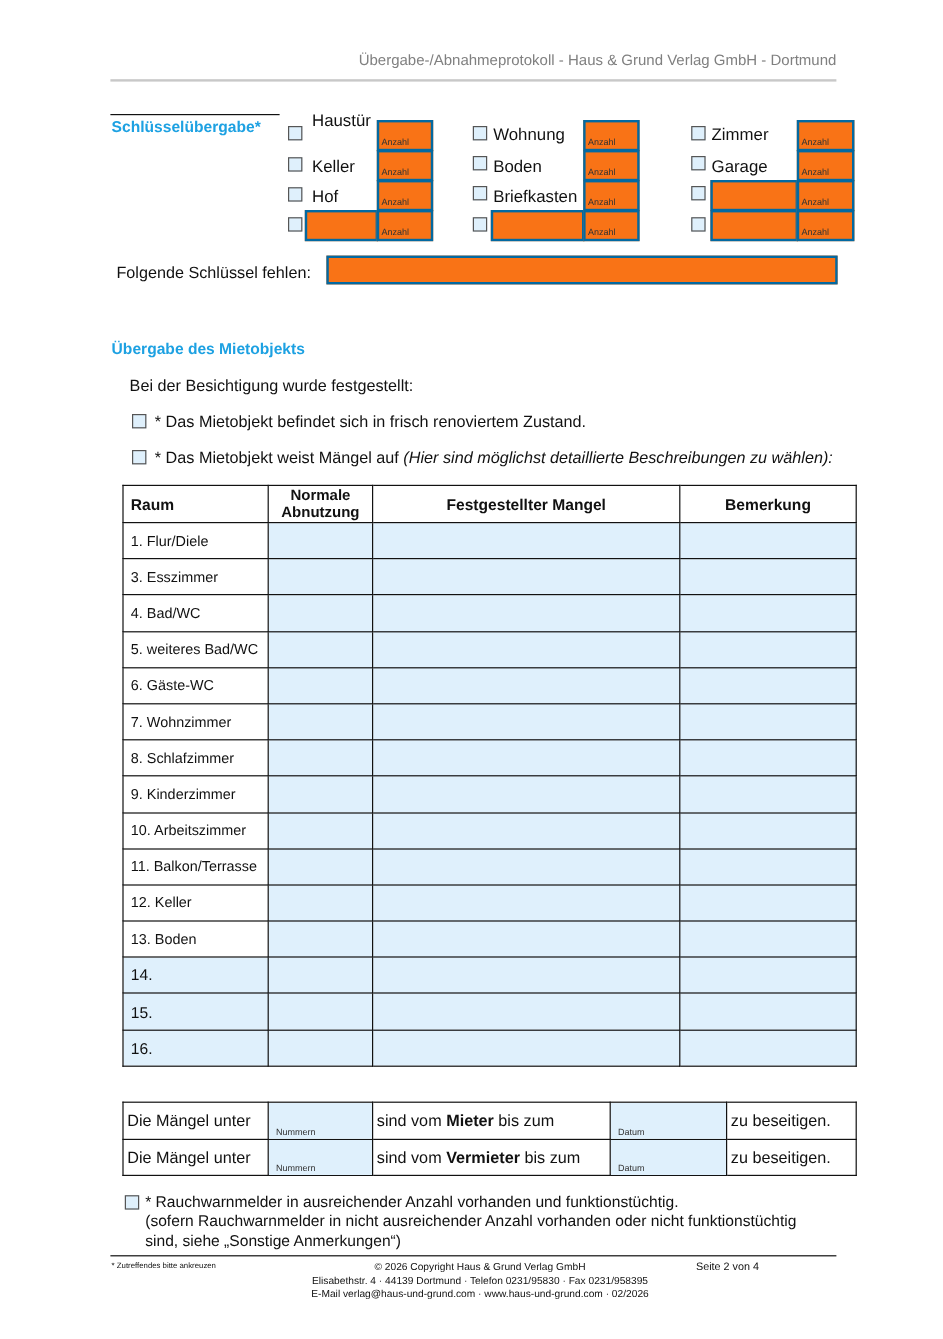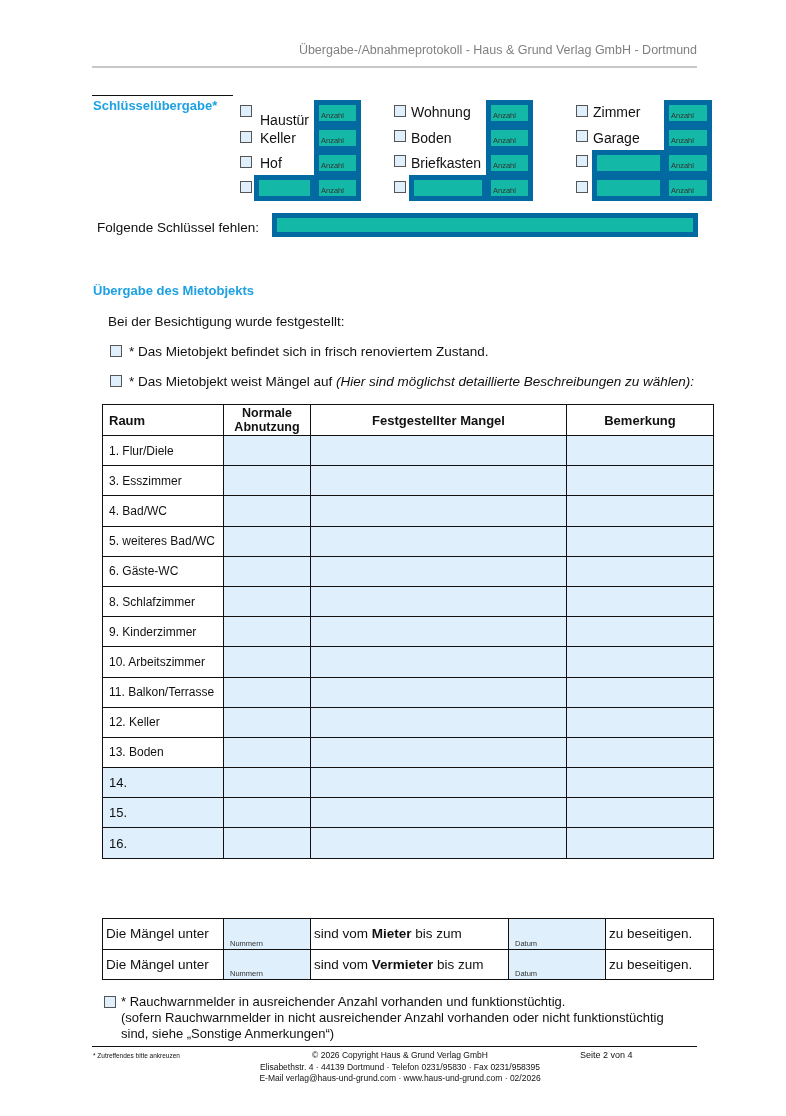--- a/index.html
+++ b/index.html
@@ -4,21 +4,21 @@
 <style>
   html,body{margin:0;padding:0;background:#fff;}
   body{width:786px;height:1116px;position:relative;font-family:"Liberation Sans",sans-serif;color:#111;overflow:hidden;}
   .abs{position:absolute;}
   .hdr{right:89px;top:43px;font-size:12.5px;color:#808080;white-space:nowrap;}
   .hrule{left:92px;top:66px;width:605px;height:2px;background:#c8c8c8;}
   .sec-title{color:#1da1e2;font-weight:bold;font-size:13px;white-space:nowrap;}
   .sec-line{left:92px;top:95px;width:141px;height:1px;background:#111;}
   .cb{width:12px;height:12px;border:1px solid #555;background:#dff0fc;box-sizing:border-box;}
   .lbl{font-size:14px;white-space:nowrap;}
-  .field{background:#14b8a6;border:5px solid #0369a1;box-sizing:border-box;}
+  .field{background:#f97316;border:2px solid #0369a1;box-sizing:border-box;}
   .anz{font-size:7.5px;color:#333;position:absolute;left:2px;bottom:1px;}
   .txt{font-size:13.5px;white-space:nowrap;}
   table.mt{position:absolute;left:102px;top:404px;width:611px;border-collapse:collapse;table-layout:fixed;}
   table.mt td, table.mt th{border:1.3px solid #111;padding:0;box-sizing:border-box;}
   table.mt th{height:31px;font-size:13px;font-weight:bold;background:#fff;}
   table.mt th.raum{text-align:left;padding-left:6px;}
   table.mt td{height:30.2px;}
   table.mt td.room{font-size:12px;padding-left:6px;background:#fff;}
   table.mt td.room.blue{background:#dff0fc;font-size:13px;}
   table.mt td.f{background:#dff0fc;}
@@ -35,21 +35,21 @@
 <body>
 
 <div class="abs hdr">Übergabe-/Abnahmeprotokoll - Haus &amp; Grund Verlag GmbH - Dortmund</div>
 <div class="abs hrule"></div>
 
 <div class="abs sec-line"></div>
 <div class="abs sec-title" style="left:93px;top:98px;">Schlüsselübergabe*</div>
 
 <div>
   <div class="abs cb" style="left:240px;top:105px;"></div>
-  <div class="abs lbl" style="left:260px;top:112px;">Haustür</div>
+  <div class="abs lbl" style="left:260px;top:92px;">Haustür</div>
   <div class="abs field" style="left:314px;top:100px;width:47px;height:26px;">
       <span class="anz">Anzahl</span>
     </div>
 
   <div class="abs cb" style="left:240px;top:131px;"></div>
   <div class="abs lbl" style="left:260px;top:130px;text-align:center;">Keller</div>
   <div class="abs field" style="left:314px;top:125px;width:47px;height:26px;">
       <span class="anz">Anzahl</span>
     </div>
 
@@ -165,20 +165,26 @@
         <td class="f"></td>
       </tr>
     <tr>
         <td class="room">5. weiteres Bad/WC</td>
         <td class="f"></td>
         <td class="f"></td>
         <td class="f"></td>
       </tr>
     <tr>
         <td class="room">6. Gäste-WC</td>
+        <td class="f"></td>
+        <td class="f"></td>
+        <td class="f"></td>
+      </tr>
+    <tr>
+        <td class="room">7. Wohnzimmer</td>
         <td class="f"></td>
         <td class="f"></td>
         <td class="f"></td>
       </tr>
     <tr>
         <td class="room">8. Schlafzimmer</td>
         <td class="f"></td>
         <td class="f"></td>
         <td class="f"></td>
       </tr>

